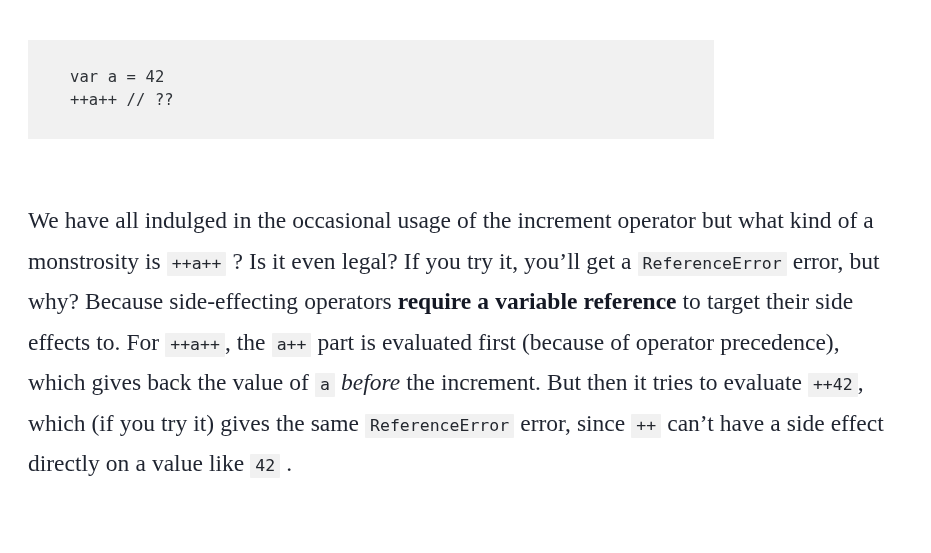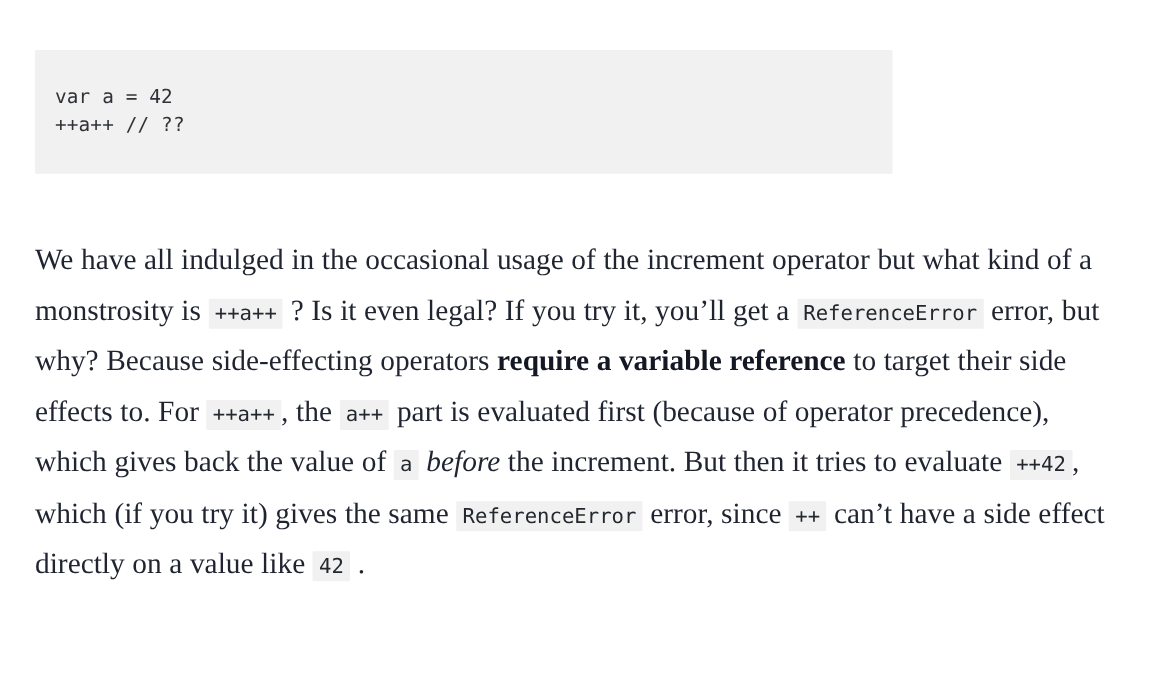--- a/index.html
+++ b/index.html
@@ -25,39 +25,39 @@
 
   
   .code-block {
     position: absolute;
     left: 28px;
     top: 40px;
     width: 686px;
     height: 99px;
     background: #f1f1f1;
     box-sizing: border-box;
-    padding: 26px 0 0 16px;
+    padding: 26px 0 0 42px;
     overflow: hidden;
   }
   .code-block pre {
     margin: 0;
     padding: 0;
     font-family: "DejaVu Sans Mono", monospace;
     font-size: 15.5px;
     line-height: 23px;
     color: #2f3338;
     white-space: pre;
     letter-spacing: 0.1px;
   }
 
   
   .prose {
     position: absolute;
     left: 28px;
-    top: 188px;
+    top: 200px;
     width: 856px;
     font-family: "Liberation Serif", serif;
     font-size: 23.5px;
     line-height: 40.5px;
     color: #1f2430;
     text-align: left;
     word-spacing: 0.2px;
   }
   .prose p {
     margin: 0;

